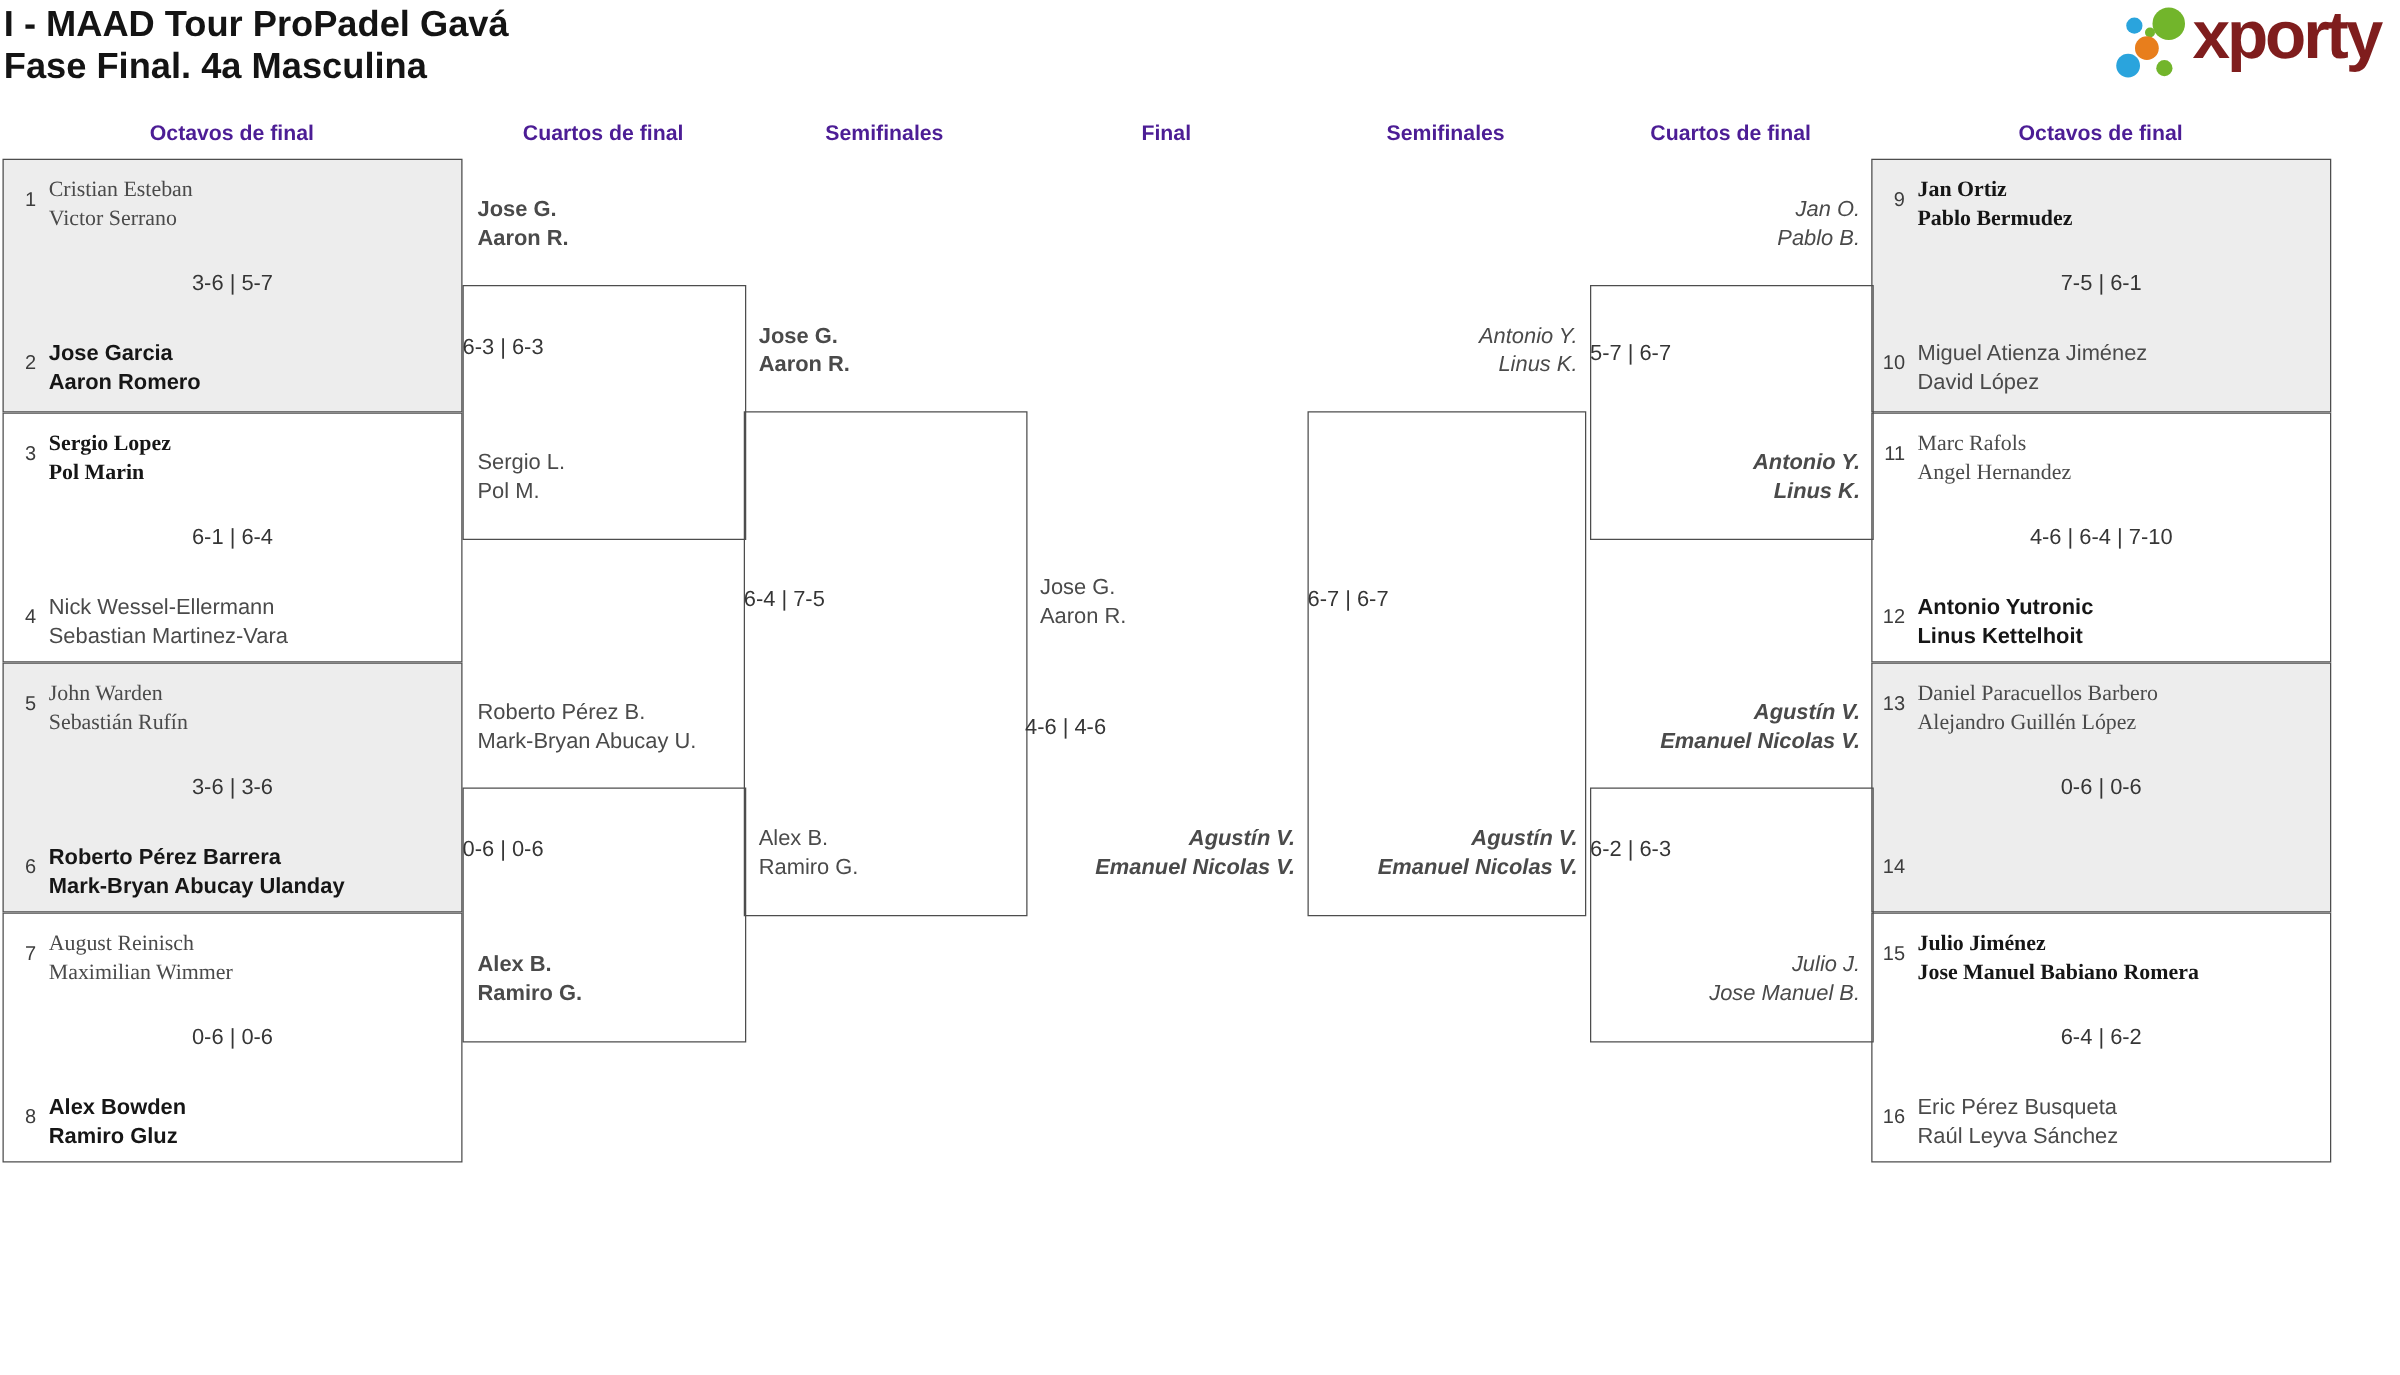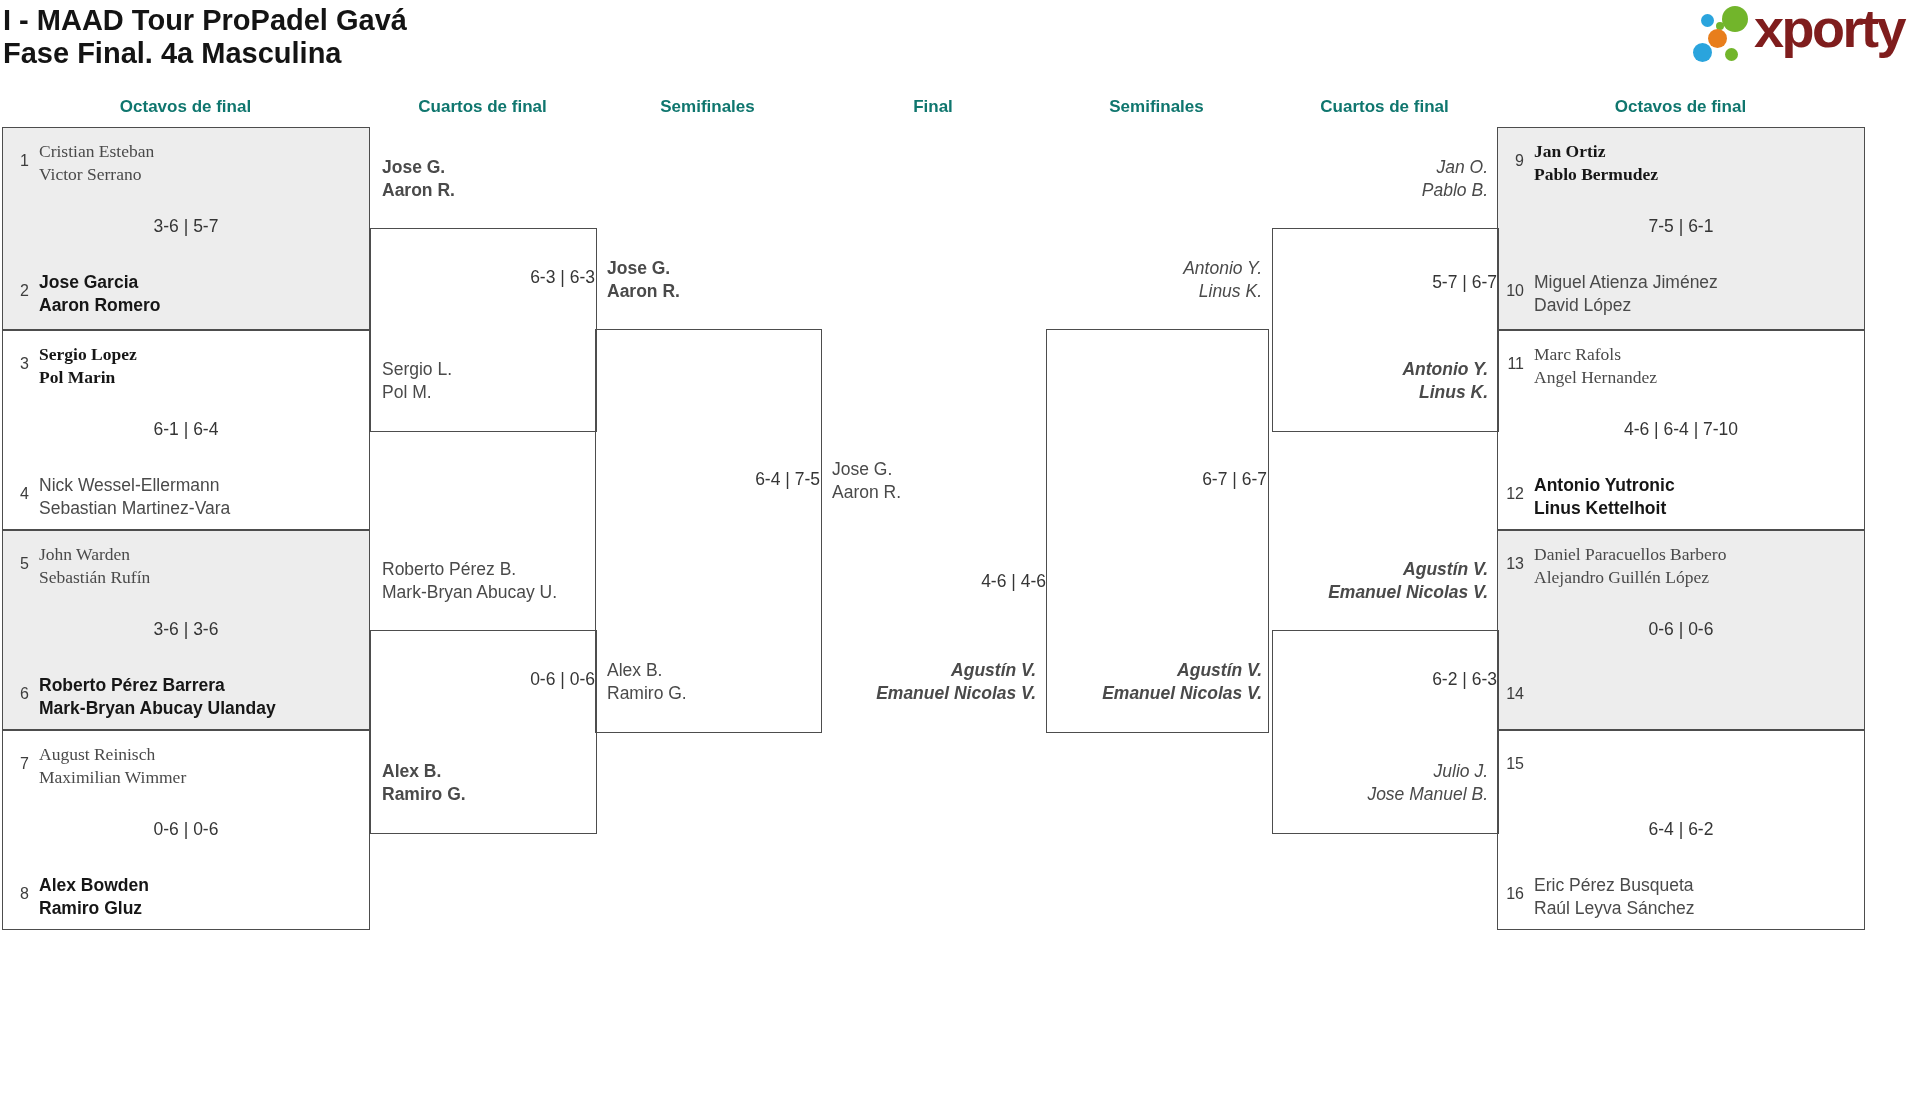--- a/index.html
+++ b/index.html
@@ -6,38 +6,38 @@
   body{width:1920px;height:1100px;position:relative;overflow:hidden;
        font-family:"Liberation Sans", sans-serif;-webkit-font-smoothing:antialiased;}
   .abs{position:absolute;}
   
   .title{left:3px;top:4px;font-size:29px;line-height:33px;font-weight:700;color:#141414;}
   
   .dot{position:absolute;border-radius:50%;}
   .logotext{position:absolute;left:1754px;top:0px;font-size:54px;line-height:56px;
             font-weight:700;letter-spacing:-2.5px;}
   
-  .colhead{position:absolute;top:97px;text-align:center;font-size:17px;font-weight:700;color:#0f766e;}
+  .colhead{position:absolute;top:97px;text-align:center;font-size:17px;font-weight:700;color:#4c1d95;}
   
   .oct{position:absolute;width:366px;border:1px solid #4d4d4d;background:#ffffff;}
   .oct.shade{background:#ededed;}
   .seed{position:absolute;left:0;width:26px;text-align:right;font-size:16px;color:#3d3d3d;line-height:18px;}
   .seed.st{top:24px;}
   .seed.sb{top:154px;}
   .team{position:absolute;left:36px;right:4px;font-size:17.5px;line-height:23px;color:#4a4a4a;font-weight:400;}
   .team.tt{top:12px;font-family:Liberation Serif, serif;}
   .team.tb{top:143px;}
   .winner{font-weight:700;color:#161616;}
   .mscore{position:absolute;left:0;right:0;top:88px;text-align:center;font-size:17.5px;color:#353535;}
   
   .cbox{position:absolute;border:1px solid #4d4d4d;background:transparent;}
   
   .lbl{position:absolute;width:240px;font-size:17.5px;line-height:23px;color:#4a4a4a;}
   .lbl.ra{text-align:right;font-style:italic;}
-  .lscore{position:absolute;text-align:right;font-size:17.5px;color:#353535;line-height:23px;}
+  .lscore{position:absolute;text-align:left;font-size:17.5px;color:#353535;line-height:23px;}
 </style>
 </head>
 <body>
 
 <div class="abs title">
   <div>I - MAAD Tour ProPadel Gavá</div>
   <div>Fase Final. 4a Masculina</div>
 </div>
 
 <div>
@@ -141,20 +141,24 @@
   <div class="seed st">13</div>
   <div class="team tt">
     <div>Daniel Paracuellos Barbero</div>
     <div>Alejandro Guillén López</div>
   </div>
   <div class="mscore">0-6 | 0-6</div>
   <div class="seed sb">14</div>
 </div>
 <div class="oct" style="left:1497px;top:730px;height:198px;">
   <div class="seed st">15</div>
+  <div class="team tt winner">
+    <div>Julio Jiménez</div>
+    <div>Jose Manuel Babiano Romera</div>
+  </div>
   <div class="mscore">6-4 | 6-2</div>
   <div class="seed sb">16</div>
   <div class="team tb">
     <div>Eric Pérez Busqueta</div>
     <div>Raúl Leyva Sánchez</div>
   </div>
 </div>
 
 <div class="cbox" style="left:370px;top:228px;width:225px;height:202px;"></div>
 <div class="cbox" style="left:370px;top:630px;width:225px;height:202px;"></div>

